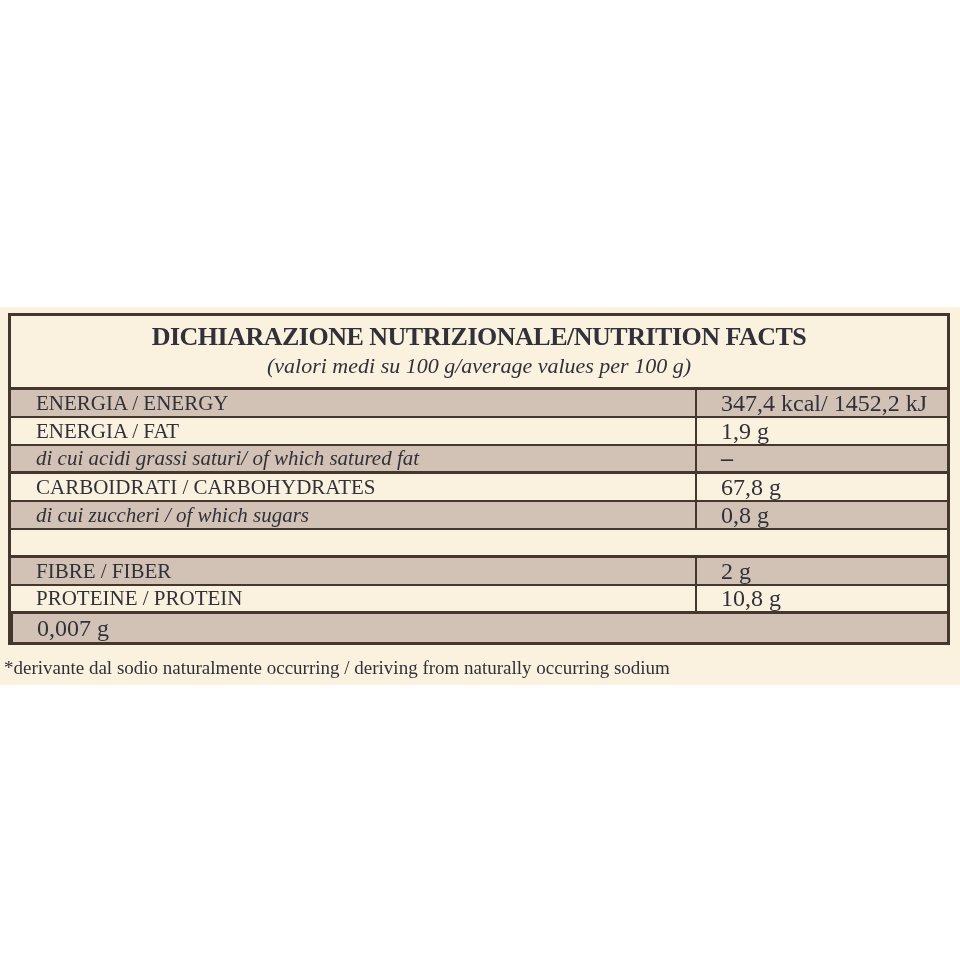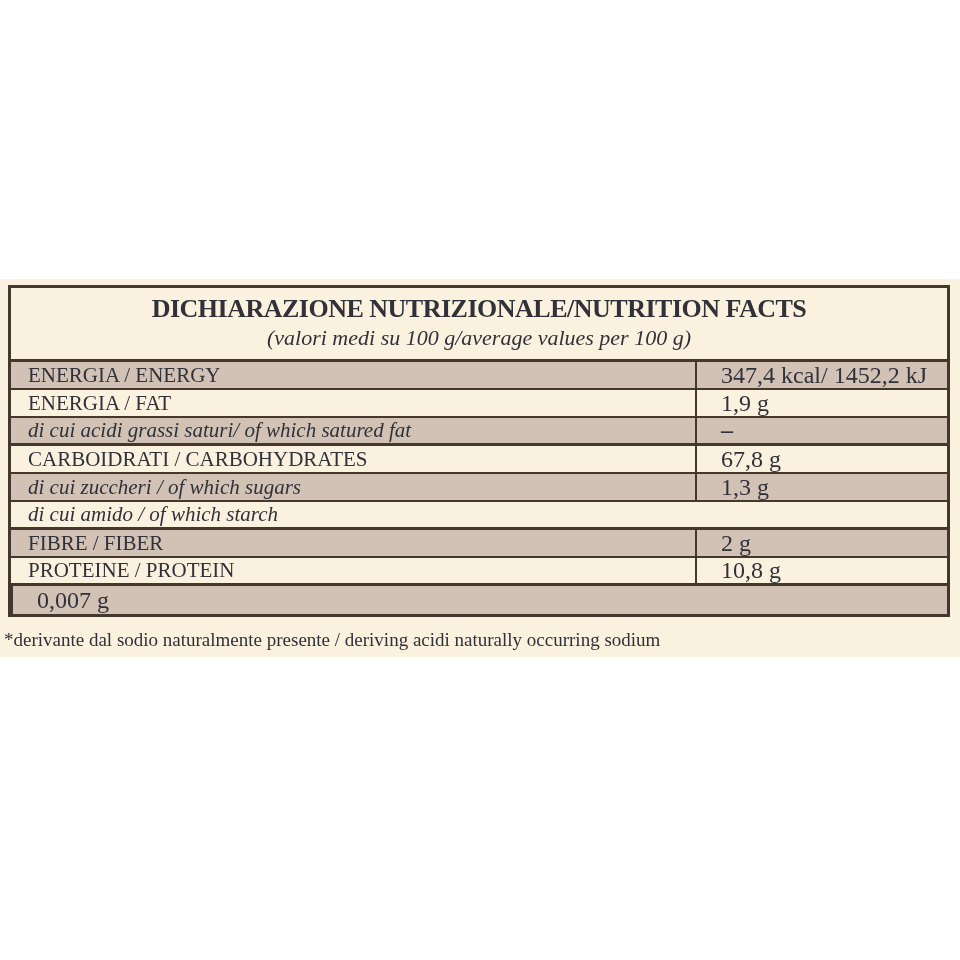--- a/index.html
+++ b/index.html
@@ -13,21 +13,21 @@
     overflow: hidden;
   }
   .page {
     position: relative;
     width: 960px;
     height: 960px;
     background: #ffffff;
   }
   .panel {
     position: absolute;
-    top: 279px;
+    top: 307px;
     left: 0;
     width: 960px;
     height: 378px;
     background: #faf1de;
   }
   .ntable {
     position: absolute;
     top: 6px;
     left: 8px;
     width: 942px;
@@ -59,21 +59,21 @@
     border-bottom: 2px solid #44382e;
     align-items: stretch;
   }
   .row.shaded { background: #d2c2b5; }
   .row.group-end { border-bottom-width: 3px; }
   .row:last-child { border-bottom: none; }
   .cell-label {
     flex: 1;
     display: flex;
     align-items: center;
-    padding-left: 17px;
+    padding-left: 25px;
     font-size: 21px;
     white-space: nowrap;
     overflow: hidden;
   }
   .cell-label.italic { font-style: italic; text-align: right; }
   .cell-value {
     width: 252px;
     box-sizing: border-box;
     border-left: 2px solid #44382e;
     display: flex;
@@ -119,39 +119,38 @@
         <div class="cell-value bold-dash">–</div>
       </div>
 
       <div class="row">
         <div class="cell-label">CARBOIDRATI / CARBOHYDRATES</div>
         <div class="cell-value">67,8 g</div>
       </div>
 
       <div class="row shaded">
         <div class="cell-label italic">di cui zuccheri / of which sugars</div>
-        <div class="cell-value">1,3 g</div>
+        <div class="cell-value">0,8 g</div>
       </div>
 
       <div class="row group-end">
-        <div class="cell-label italic">di cui amido / of which starch</div>
       </div>
 
       <div class="row shaded">
         <div class="cell-label">FIBRE / FIBER</div>
         <div class="cell-value">2 g</div>
       </div>
 
       <div class="row group-end">
         <div class="cell-label">PROTEINE / PROTEIN</div>
         <div class="cell-value">10,8 g</div>
       </div>
 
       <div class="row shaded">
         <div class="cell-value">0,007 g</div>
       </div>
 
     </div>
 
-    <div class="footnote">*derivante dal sodio naturalmente presente / deriving acidi naturally occurring sodium</div>
+    <div class="footnote">*derivante dal sodio naturalmente occurring / deriving from naturally occurring sodium</div>
 
   </div>
 </div>
 
 </body></html>

